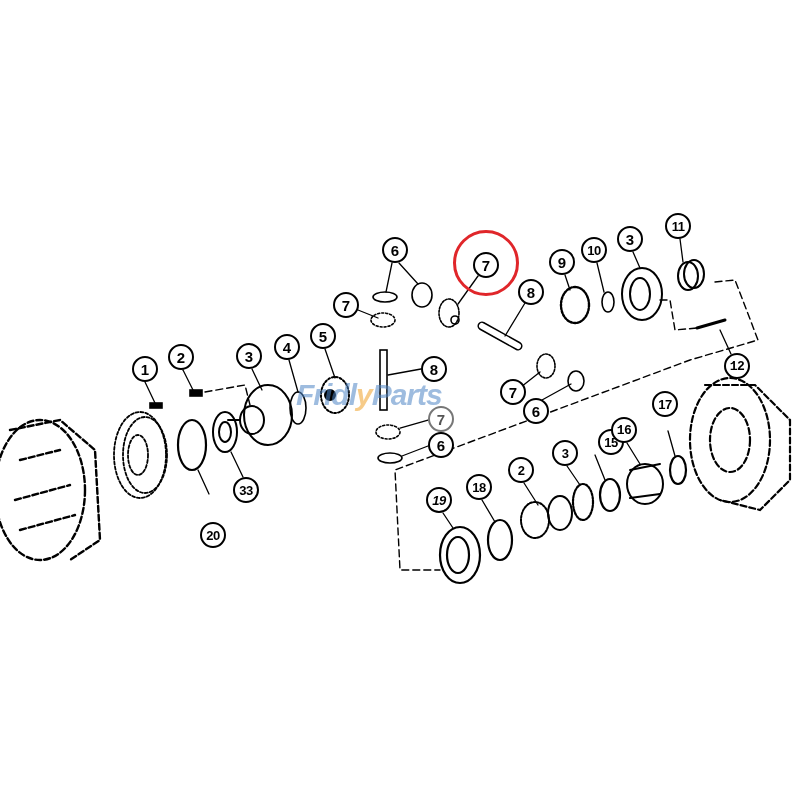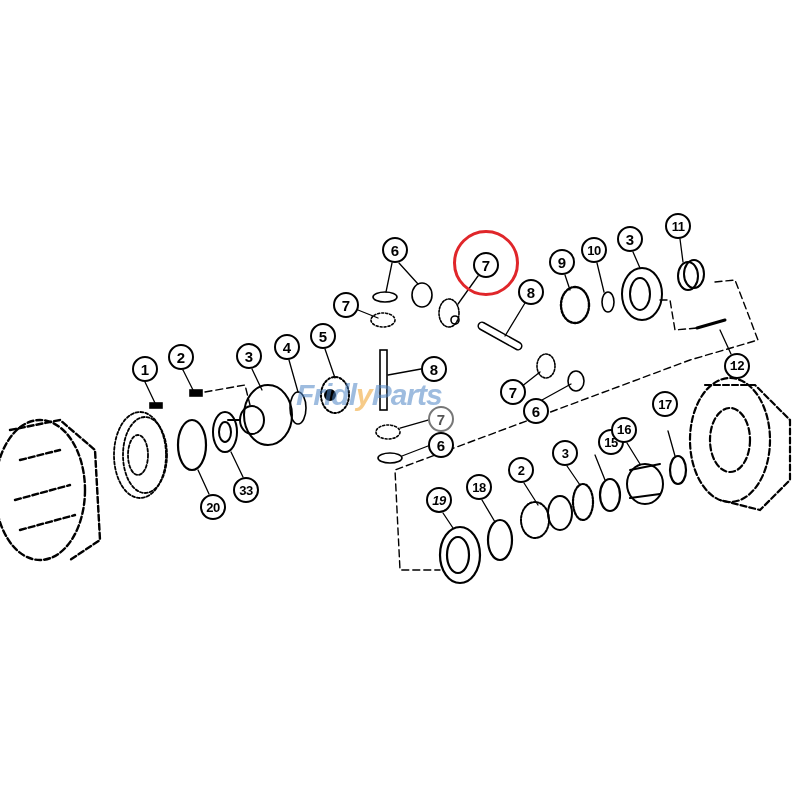--- a/index.html
+++ b/index.html
@@ -182,16 +182,16 @@
       <div class="callout" style="left: 630px; top: 239px;">3</div>
       <div class="callout two" style="left: 678px; top: 226px;">11</div>
       <div class="callout two" style="left: 737px; top: 366px; font-family: Liberation Mono, monospace;">12</div>
       <div class="callout two" style="left: 521px; top: 470px;">2</div>
       <div class="callout two" style="left: 565px; top: 453px;">3</div>
       <div class="callout two" style="left: 592px; top: 442px; margin-left: 6px;">15</div>
       <div class="callout two" style="left: 624px; top: 430px; font-family: Liberation Mono, monospace;">16</div>
       <div class="callout two" style="left: 665px; top: 404px;">17</div>
       <div class="callout two" style="left: 479px; top: 487px; text-align: center;">18</div>
       <div class="callout two" style="left: 439px; top: 500px; font-style: italic;">19</div>
-      <div class="callout two" style="left: 213px; top: 507px;">20</div>
+      <div class="callout two" style="left: 213px; top: 535px;">20</div>
       <div class="callout two" style="left: 246px; top: 490px;">33</div>
     </div>
 </div>
 
 </body></html>

